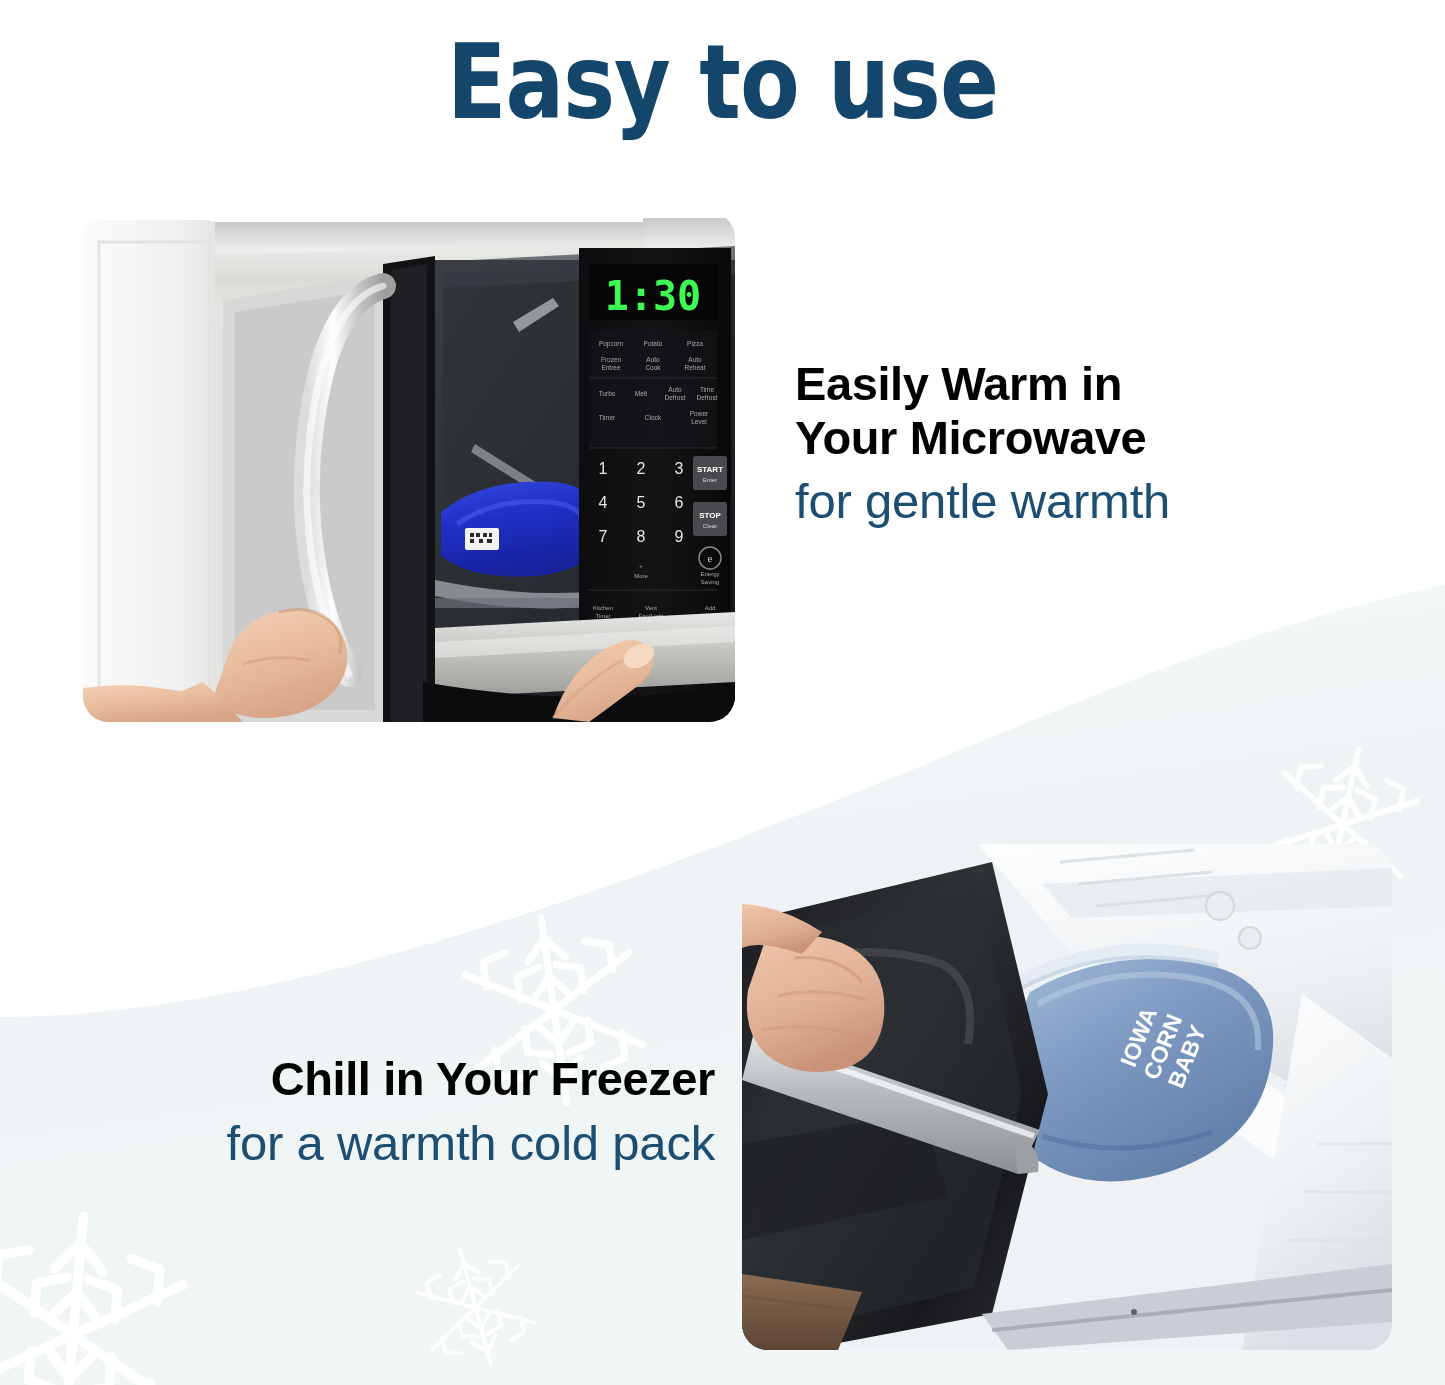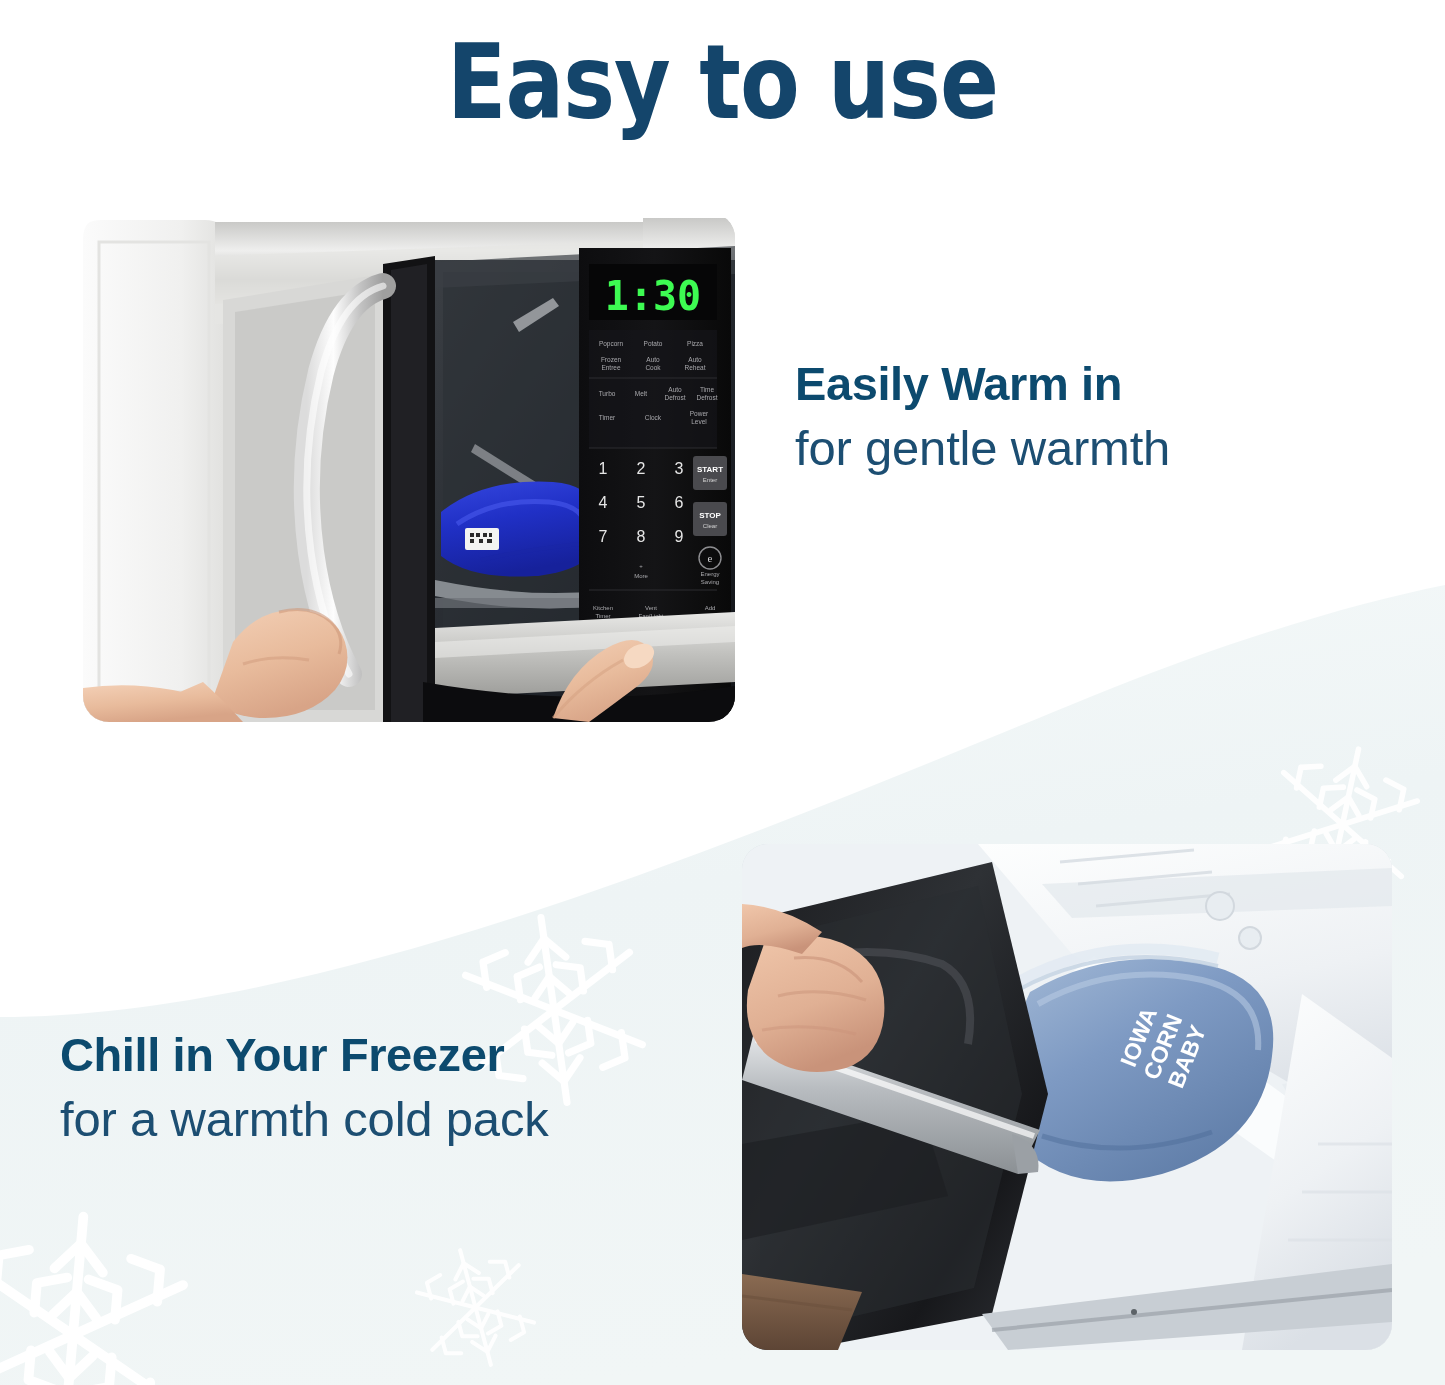--- a/index.html
+++ b/index.html
@@ -45,28 +45,29 @@
 
   
   .copy-top {
     position: absolute;
     left: 795px; top: 325px;
     width: 570px;
     z-index: 6;
   }
   .copy-bottom {
     position: absolute;
-    left: 60px; top: 996px;
+    left: 60px; top: 1020px;
     width: 655px;
+    text-align: right;
     z-index: 6;
   }
   .headline {
     font-size: 47px;
     font-weight: 700;
-    color: #0c4a6e;
+    color: #000000;
     line-height: 1.14;
     letter-spacing: -0.4px;
   }
   .subline {
     font-size: 49px;
     font-weight: 400;
     color: #1c4e72;
     line-height: 1.2;
     margin-top: 8px;
     letter-spacing: -0.2px;
@@ -384,20 +385,21 @@
 
       <path d="M470 506 Q486 458 524 436 Q556 418 568 440 Q576 458 552 476 Q520 500 506 510 Z" fill="url(#skinGrad)"></path>
       <ellipse cx="556" cy="444" rx="16" ry="11" transform="rotate(-28 556 444)" fill="#f6d9c2"></ellipse>
       <path d="M470 506 Q500 470 540 448" fill="none" stroke="#d49f80" stroke-width="3" opacity="0.5"></path>
     </svg>
   </div>
 
   <div class="copy-top">
     <div class="headline">
       <span>Easily Warm in</span><br>
+      <span>Your Microwave</span>
     </div>
     <div class="subline">for gentle warmth</div>
   </div>
 
   <div class="photo photo-freezer">
     <svg viewBox="0 0 650 506" preserveAspectRatio="xMidYMid slice">
       <defs>
         <linearGradient id="binGrad" x1="0" y1="0" x2="0.3" y2="1">
           <stop offset="0%" stop-color="#fdfefe"></stop>
           <stop offset="60%" stop-color="#eef1f4"></stop>

